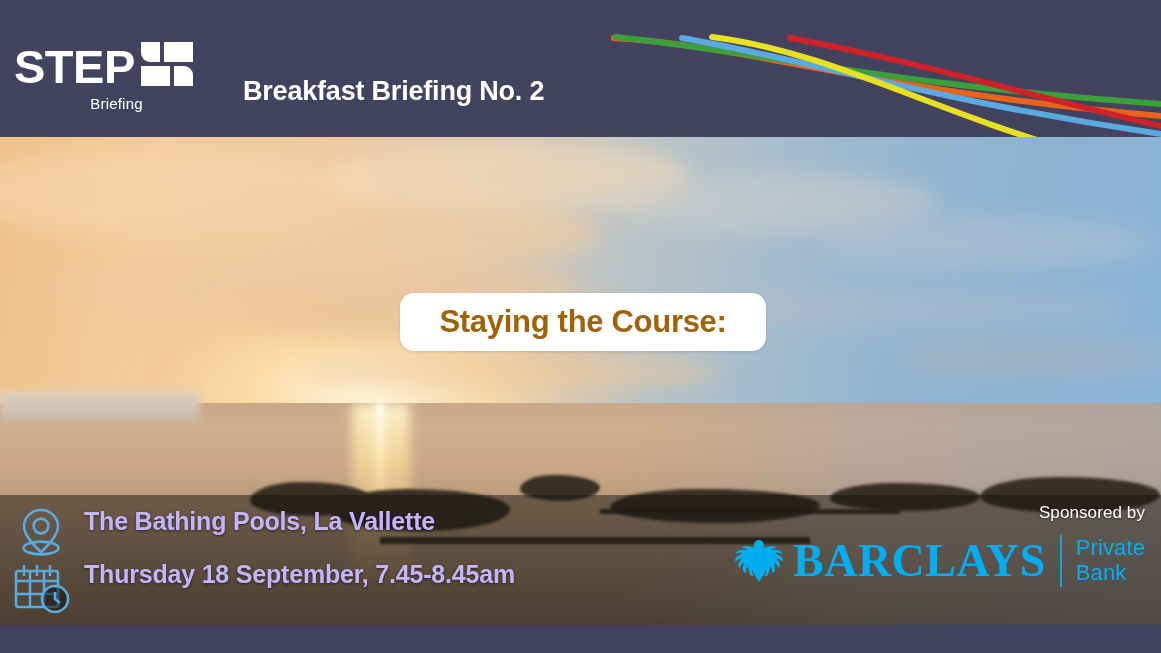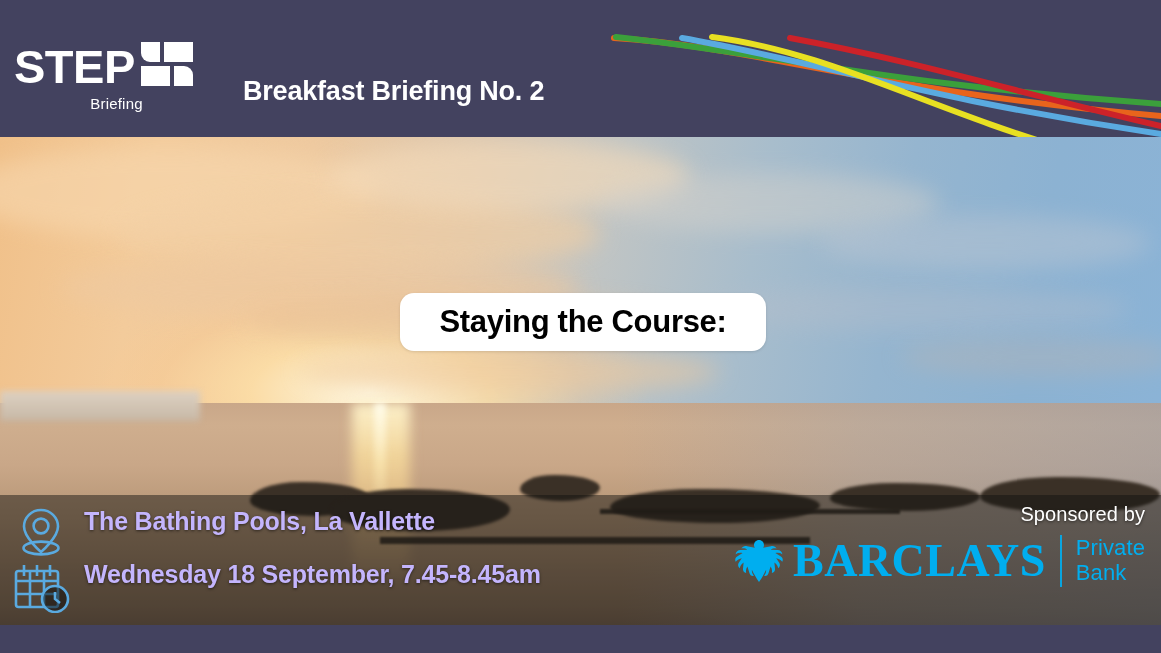--- a/index.html
+++ b/index.html
@@ -156,21 +156,21 @@
     position: absolute;
     background: #ffffff;
     border-radius: 14px;
     display: flex;
     align-items: center;
     justify-content: center;
     z-index: 4;
     box-shadow: 0 1px 3px rgba(0,0,0,0.12);
   }
   .title-card span {
-    color: #000000;
+    color: #a16207;
     font-weight: bold;
     letter-spacing: -0.3px;
     white-space: nowrap;
   }
   #card-line1 { left: 400px; top: 293px; width: 366px; height: 58px; }
   #card-line1 span { font-size: 31px; }
   #card-line2 { left: 152px; top: 349px; width: 868px; height: 60px; }
   #card-line2 span { font-size: 31px; }
 
   
@@ -195,21 +195,21 @@
   }
   #info-venue { margin-bottom: 28px; }
 
   .sponsor {
     position: absolute; right: 16px; top: 8px;
     width: 400px; height: 112px;
   }
   .sponsor-label {
     position: absolute; right: 0; top: 0;
     color: #ffffff;
-    font-size: 20px;
+    font-size: 17px;
     letter-spacing: 0.1px;
     text-shadow: 0 1px 3px rgba(0,0,0,0.6);
   }
   .barclays-lockup {
     position: absolute; right: 0; top: 32px;
     display: flex; align-items: center; gap: 14px;
   }
   .barclays-mark { display: flex; align-items: center; gap: 9px; }
   .barclays-word {
     color: #00aeef;
@@ -320,21 +320,21 @@
           <path d="M6,91 H48"></path>
           <path d="M14,62 V73 M27,62 V73 M40,62 V73"></path>
           <circle cx="45" cy="96" r="13" fill="rgba(18,16,14,0.55)"></circle>
           <path d="M45,89 V96 L50,100"></path>
         </g>
       </g>
     </svg>
 
     <div class="info-text">
       <div class="info-line" id="info-venue">The Bathing Pools, La Vallette</div>
-      <div class="info-line">Wednesday 18 September, 7.45-8.45am</div>
+      <div class="info-line">Thursday 18 September, 7.45-8.45am</div>
     </div>
 
     <div class="sponsor">
       <div class="sponsor-label">Sponsored by</div>
       <div class="barclays-lockup">
         <div class="barclays-mark">
           <svg width="50" height="46" viewBox="0 0 50 46">
             <path fill="#00aeef" d="M25,2 C22,2 20,4.5 20,7.2 C20,8.1 20.3,9 20.8,9.7
               L13,8.2 C10.5,7.7 8.5,8.6 7.4,10.5 C9.6,10.1 11.6,10.6 13.3,11.8
               L6.5,12 C3.8,12.1 2,13.8 1.6,16.2 C3.8,14.9 6.2,14.6 8.6,15.1

